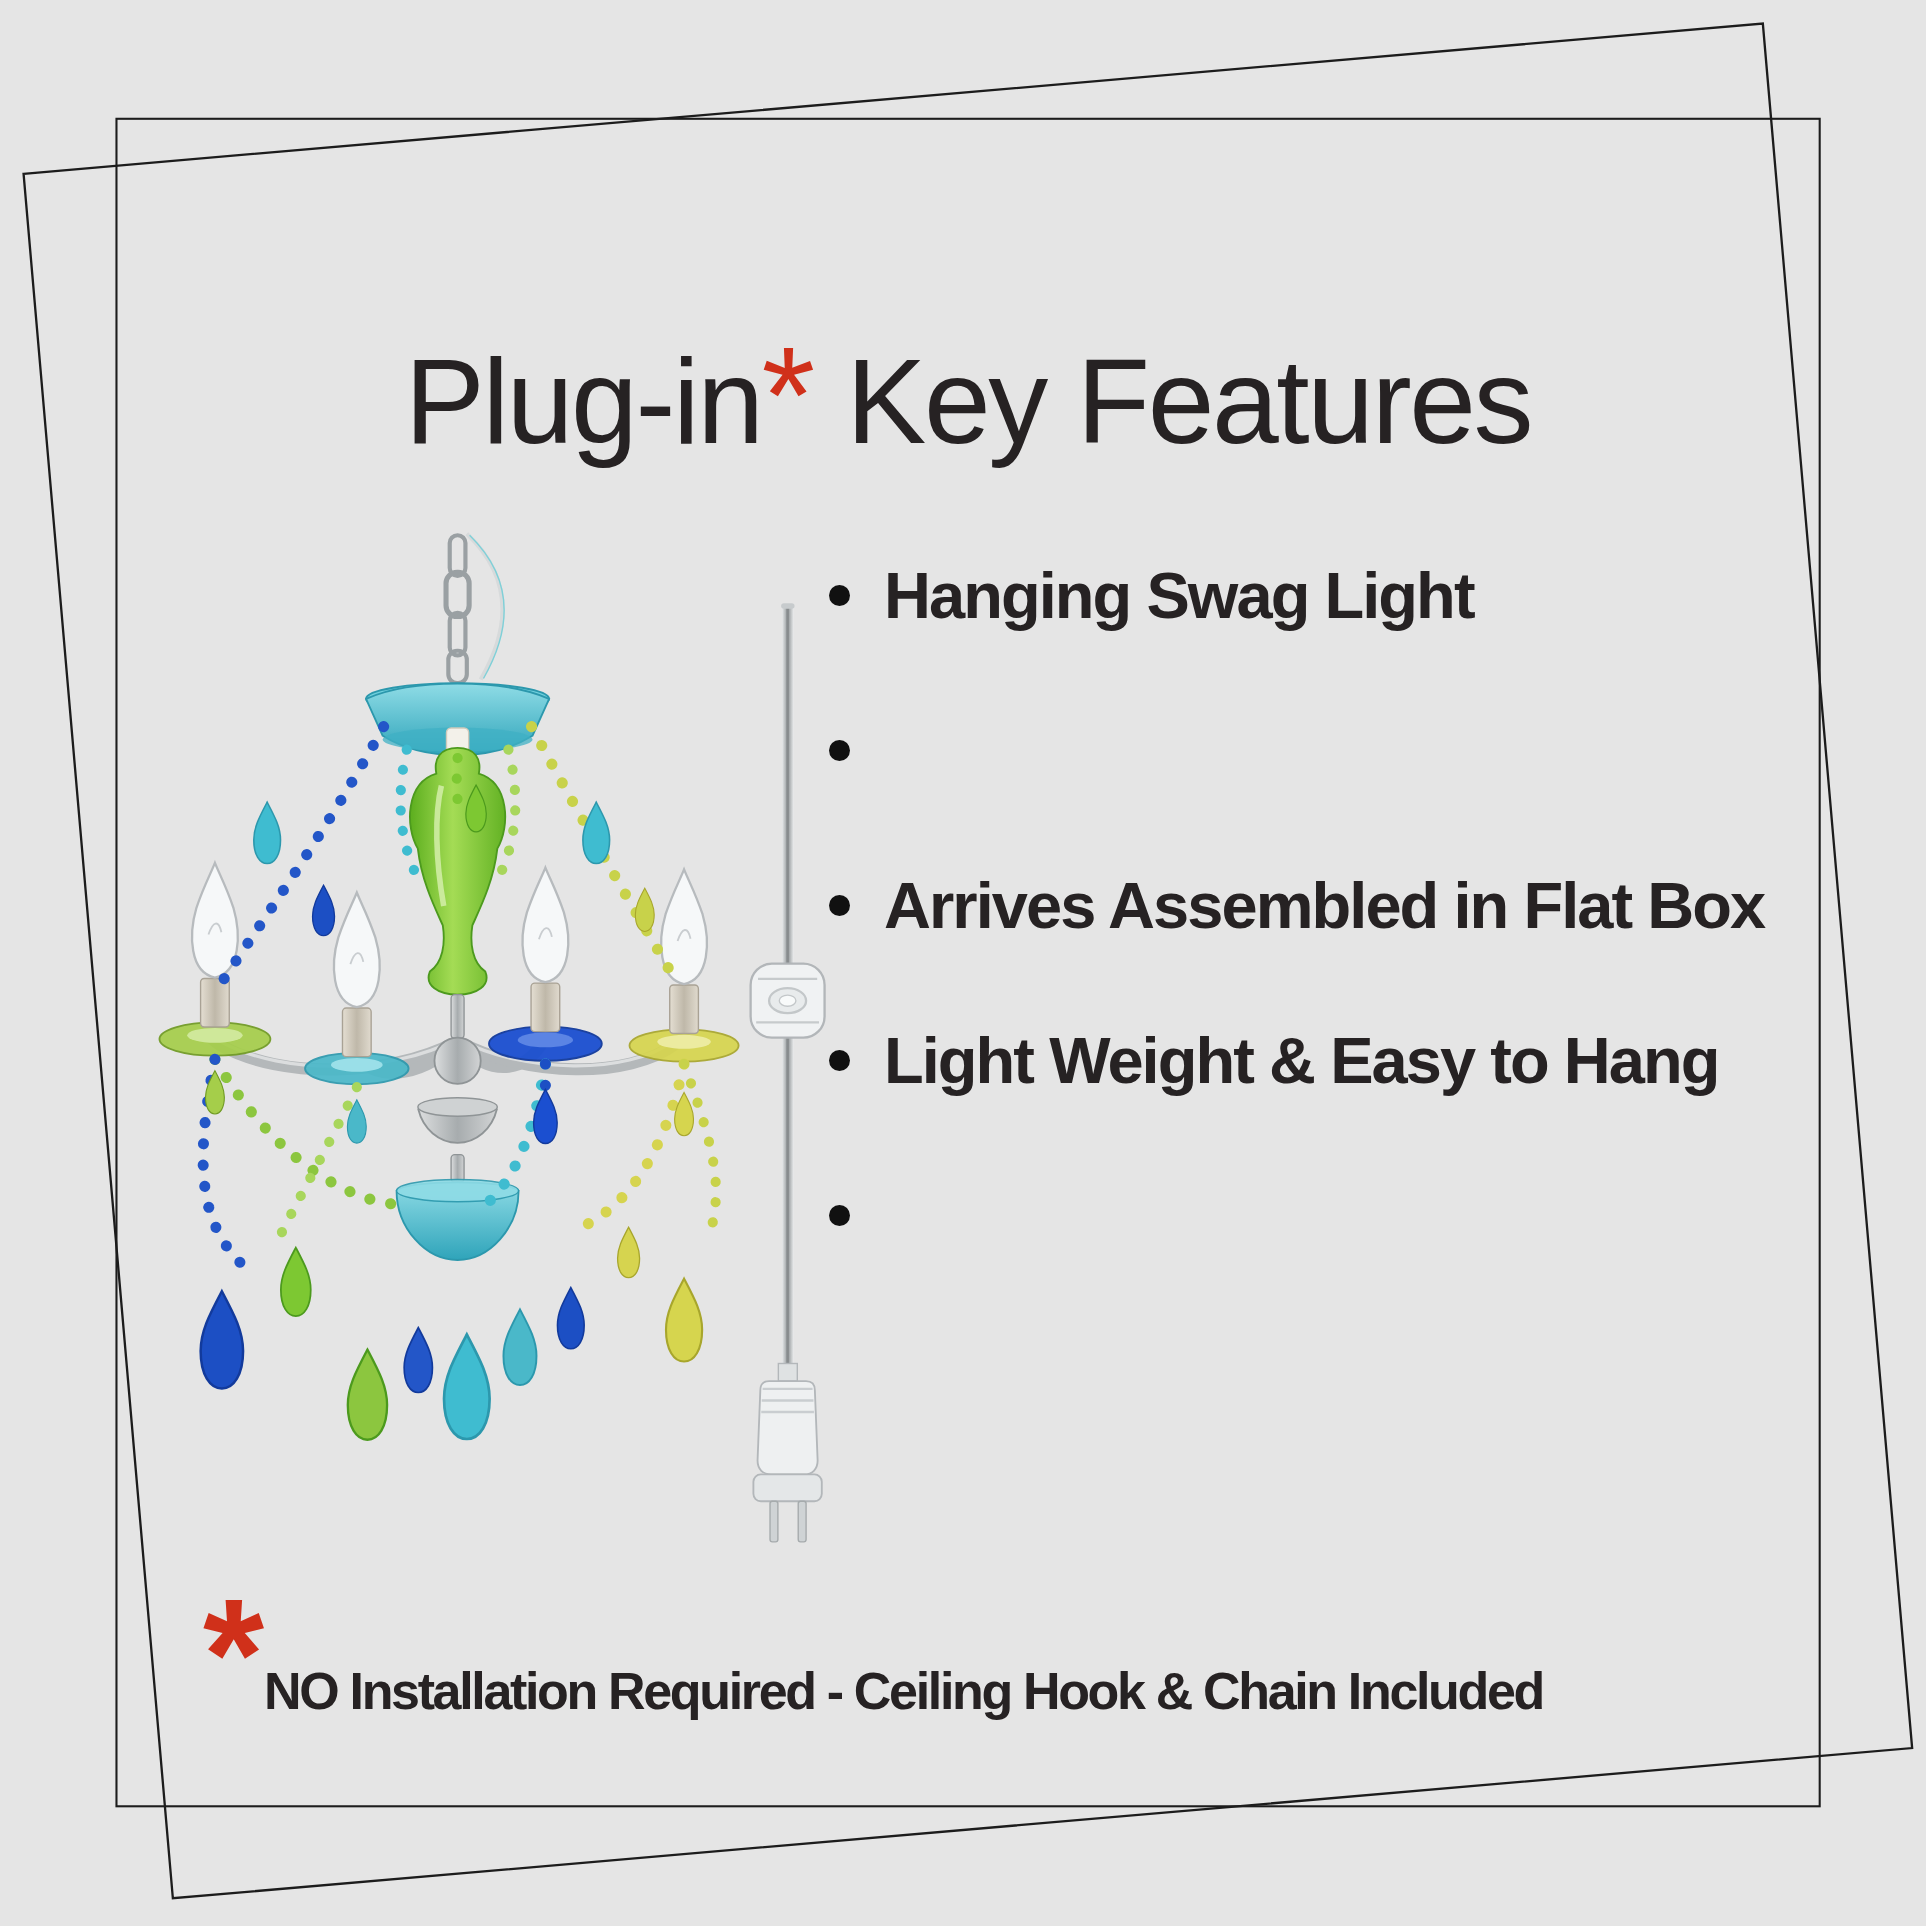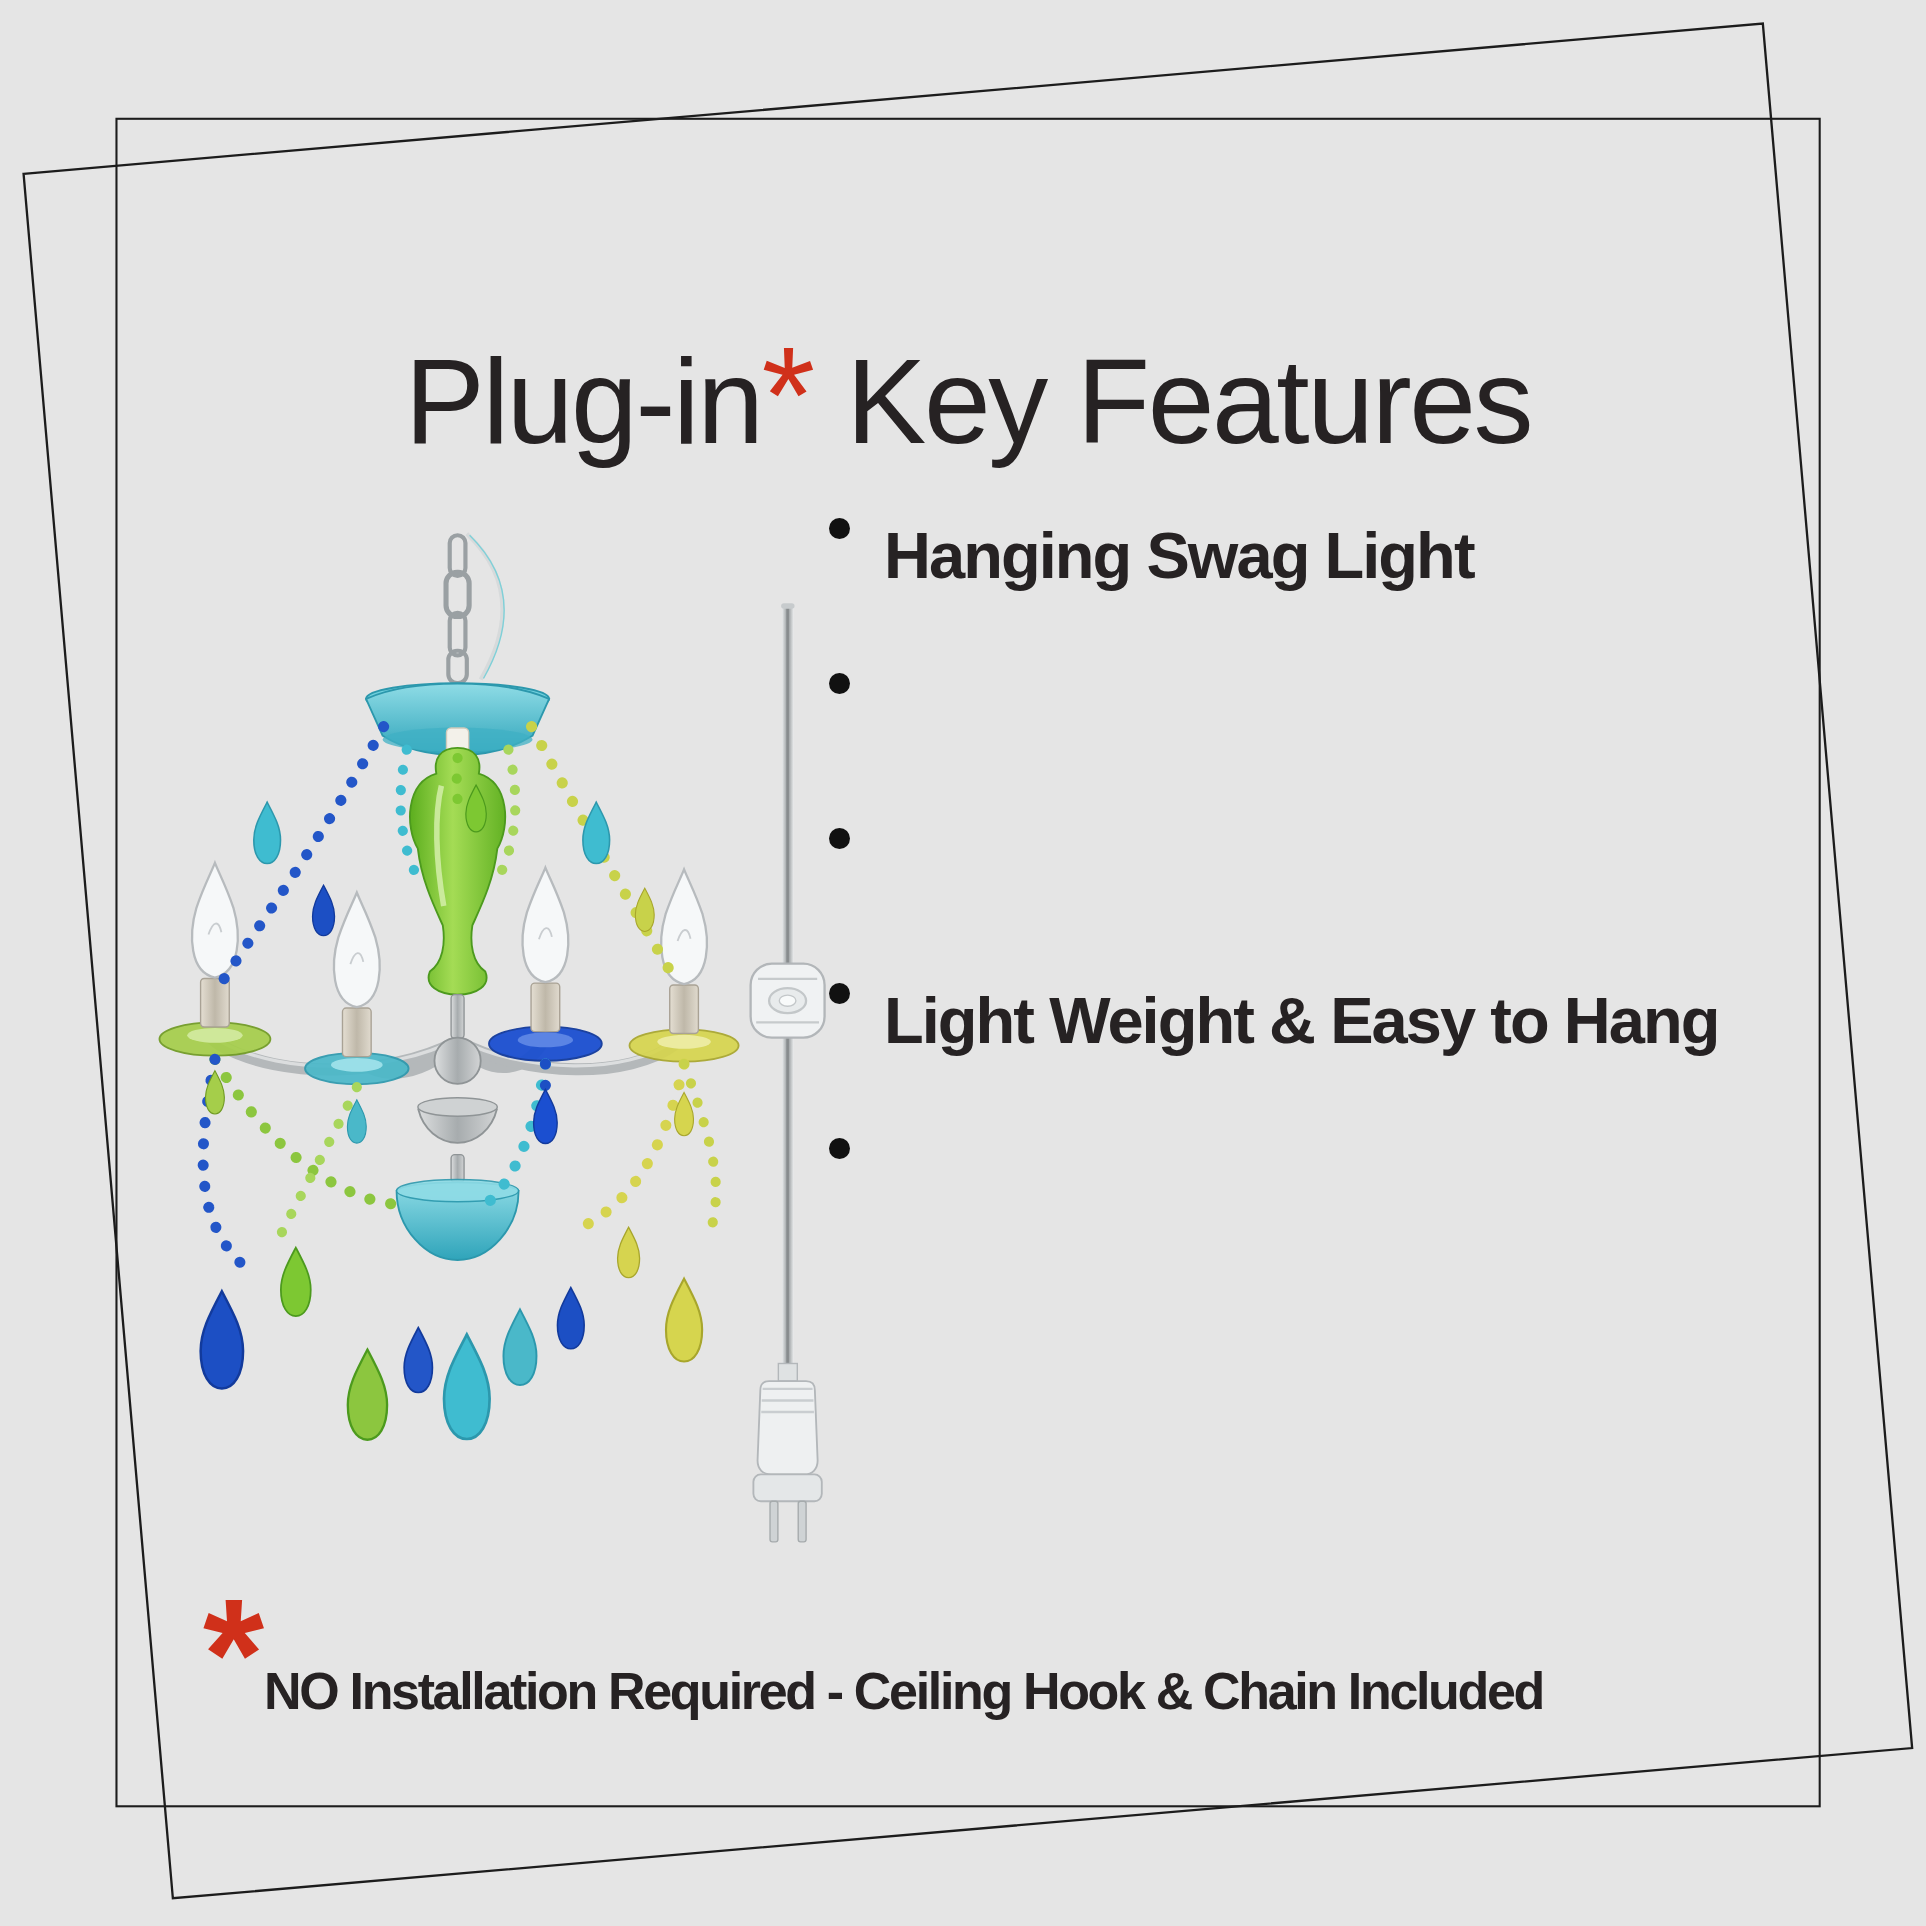--- a/index.html
+++ b/index.html
@@ -6,21 +6,21 @@
   .canvas{position:absolute;left:0;top:0;width:1926px;height:1926px;background:#e5e5e5;
           font-family:"Liberation Sans", sans-serif;color:var(--text,#262223);}
   svg.art{position:absolute;left:0;top:0;}
   
   .title{position:absolute;left:968px;top:246px;transform:translateX(-50%);
          font-size:120px;line-height:1;font-weight:400;letter-spacing:-0.02em;
          white-space:nowrap;color:var(--text,#262223);}
   .title .ast{color:var(--accent_red,#d0301a);font-size:1.15em;letter-spacing:0;}
   
   .features{position:absolute;left:818px;top:518px;margin:0;padding:0;list-style:none;}
-  .features li{height:155px;display:flex;align-items:flex-start;white-space:nowrap;}
+  .features li{height:155px;display:flex;align-items:center;white-space:nowrap;}
   .features .dot{width:21px;height:21px;border-radius:50%;background:var(--bullet,#111);
                  margin-left:11px;flex:0 0 auto;}
   .features .ftext{margin-left:34px;font-size:65px;font-weight:bold;letter-spacing:-0.03em;
                    color:var(--text,#262223);}
   
   .footnote{position:absolute;left:203px;top:1655px;font-size:52px;font-weight:bold;
             letter-spacing:-0.045em;line-height:1.07;white-space:nowrap;color:var(--text,#262223);text-align:right;}
   .footnote .ast{font-size:157px;line-height:0;font-weight:bold;letter-spacing:0;
                  color:var(--accent_red,#d0301a);vertical-align:baseline;}
 </style>
@@ -203,20 +203,21 @@
   <ul class="features">
     <li>
       <span class="dot"></span>
       <span class="ftext">Hanging Swag Light</span>
     </li>
     <li>
       <span class="dot"></span>
     </li>
     <li>
       <span class="dot"></span>
+      <span class="ftext">Arrives Assembled in Flat Box</span>
     </li>
     <li>
       <span class="dot"></span>
       <span class="ftext">Light Weight &amp; Easy to Hang</span>
     </li>
     <li>
       <span class="dot"></span>
     </li>
   </ul>
 

